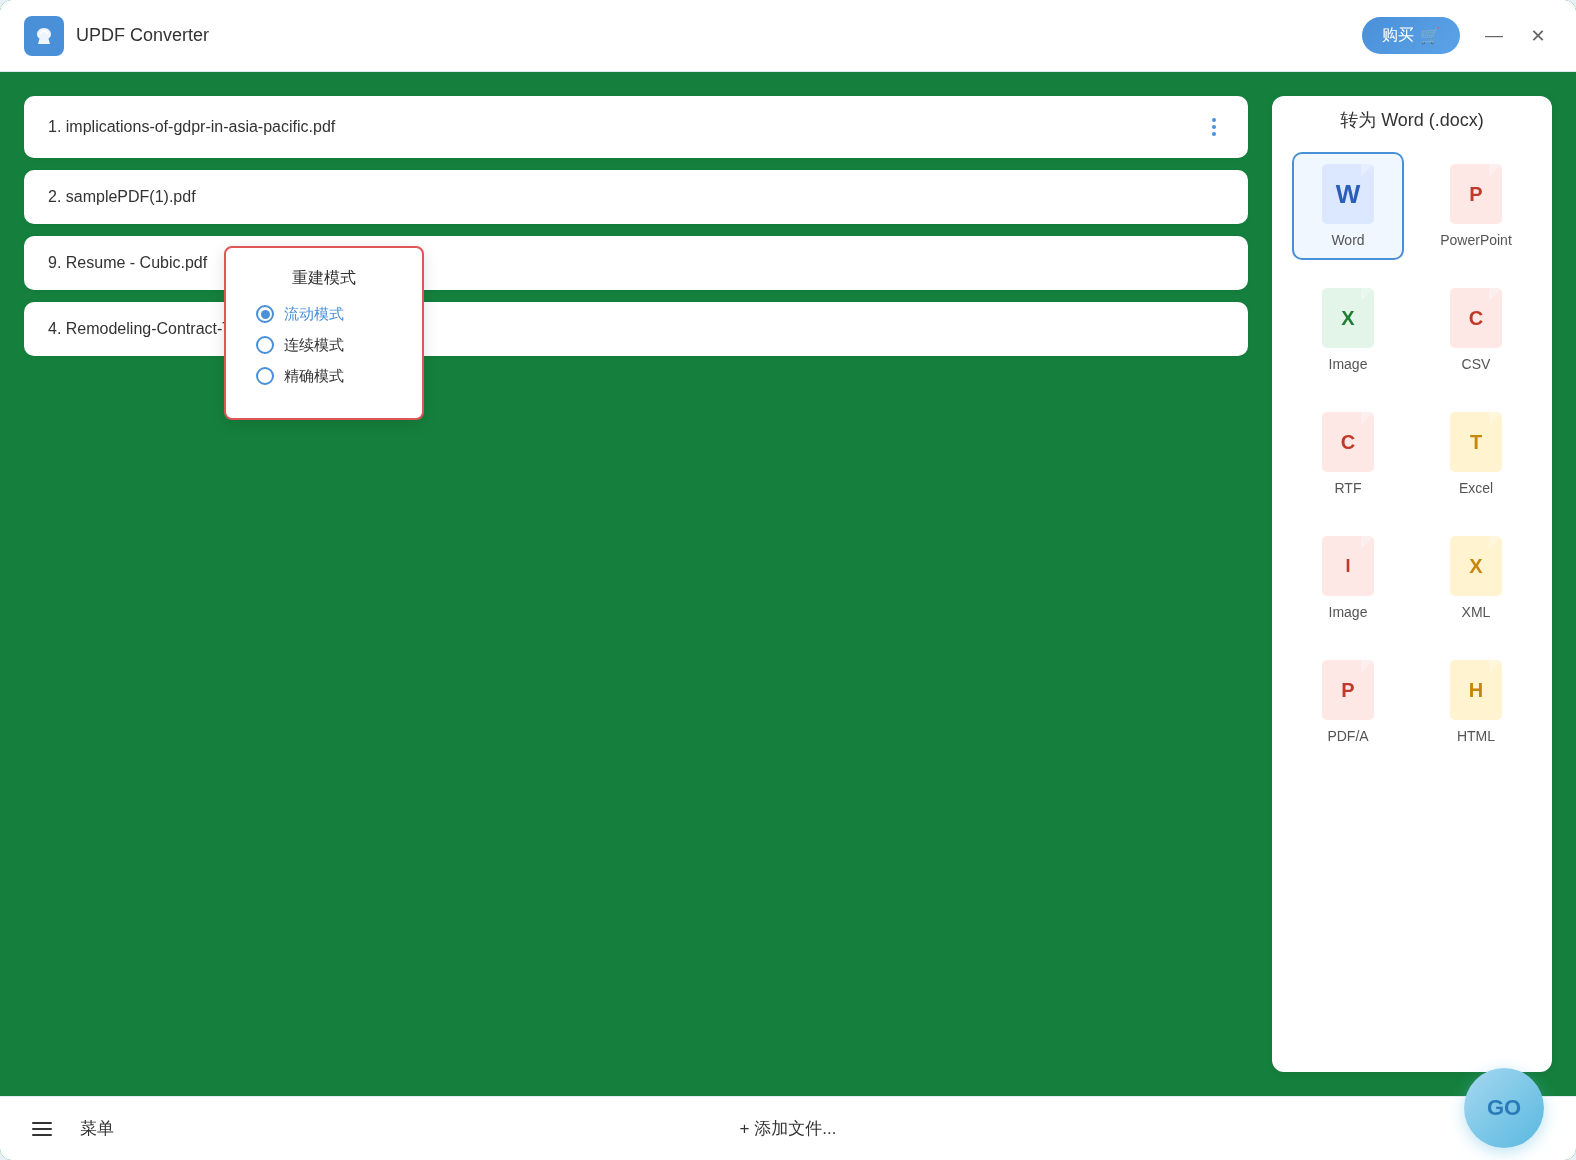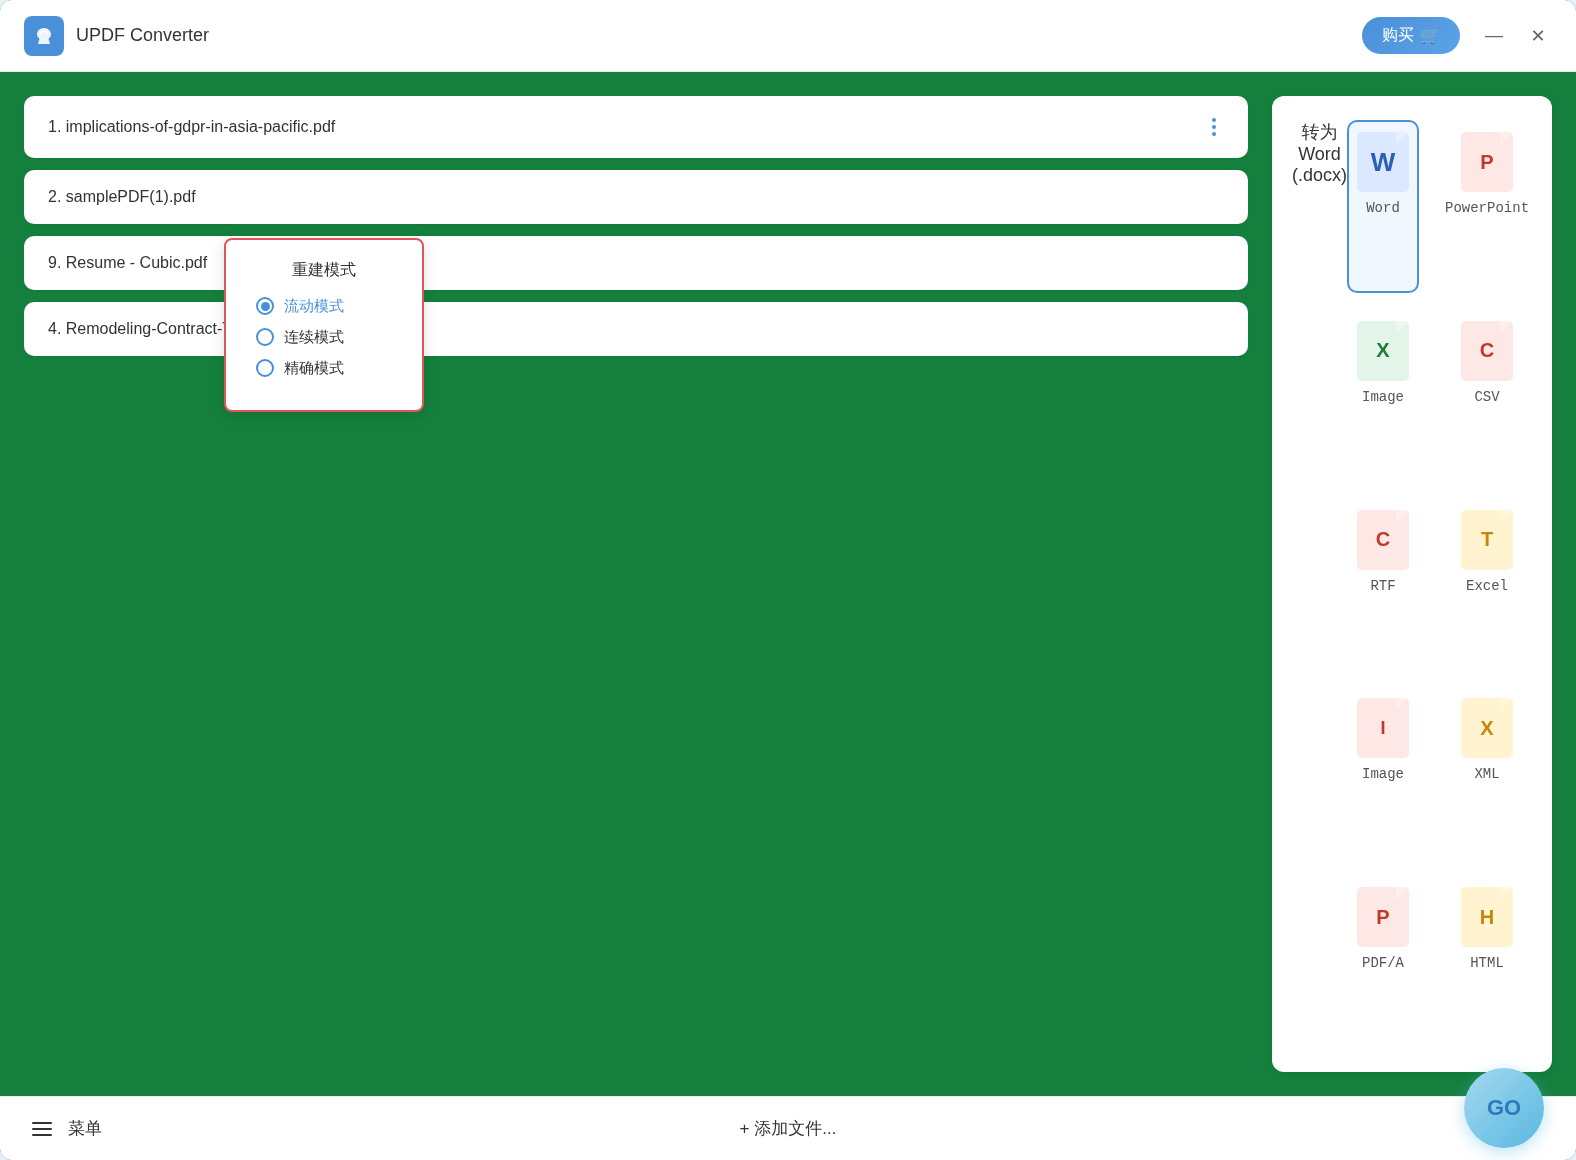--- a/index.html
+++ b/index.html
@@ -115,21 +115,21 @@
     }
     .dots-icon span {
       width: 4px;
       height: 4px;
       background: #4a90d9;
       border-radius: 50%;
       display: block;
     }
     .rebuild-popup {
       position: absolute;
-      top: 142px;
+      top: 150px;
       left: 200px;
       background: white;
       border: 2px solid #e05555;
       border-radius: 8px;
       padding: 20px 30px;
       z-index: 10;
       min-width: 200px;
       box-shadow: 0 4px 16px rgba(0,0,0,0.12);
     }
     .rebuild-popup-title {
@@ -163,24 +163,24 @@
       content: '';
       width: 9px;
       height: 9px;
       background: #4a90d9;
       border-radius: 50%;
     }
     .format-panel {
       width: 280px;
       background: white;
       border-radius: 12px;
-      padding: 24px 20px;
+      padding: 12px 20px;
       box-shadow: 0 2px 8px rgba(0,0,0,0.08);
       display: flex;
-      flex-direction: row;
+      flex-direction: column;
     }
     .format-panel-title {
       text-align: center;
       font-size: 18px;
       color: #333;
       margin-bottom: 20px;
       font-weight: 500;
     }
     .format-grid {
       display: grid;
@@ -222,36 +222,35 @@
     .doc-icon .letter {
       font-size: 20px;
       font-weight: 900;
       color: white;
       position: relative;
       z-index: 1;
     }
     .format-label {
       font-size: 14px;
       color: #555;
-      font-family: Liberation Mono, monospace;
     }
     .bottom-bar {
       background: white;
       height: 64px;
       display: flex;
       align-items: center;
       padding: 0 32px;
       border-top: 1px solid #e8eef5;
       flex-shrink: 0;
       position: relative;
     }
     .menu-btn {
       display: flex;
       align-items: center;
-      gap: 16px;
+      gap: 28px;
       font-size: 17px;
       color: #333;
       cursor: pointer;
       background: none;
       border: none;
     }
     .menu-icon {
       display: flex;
       flex-direction: column;
       gap: 4px;

